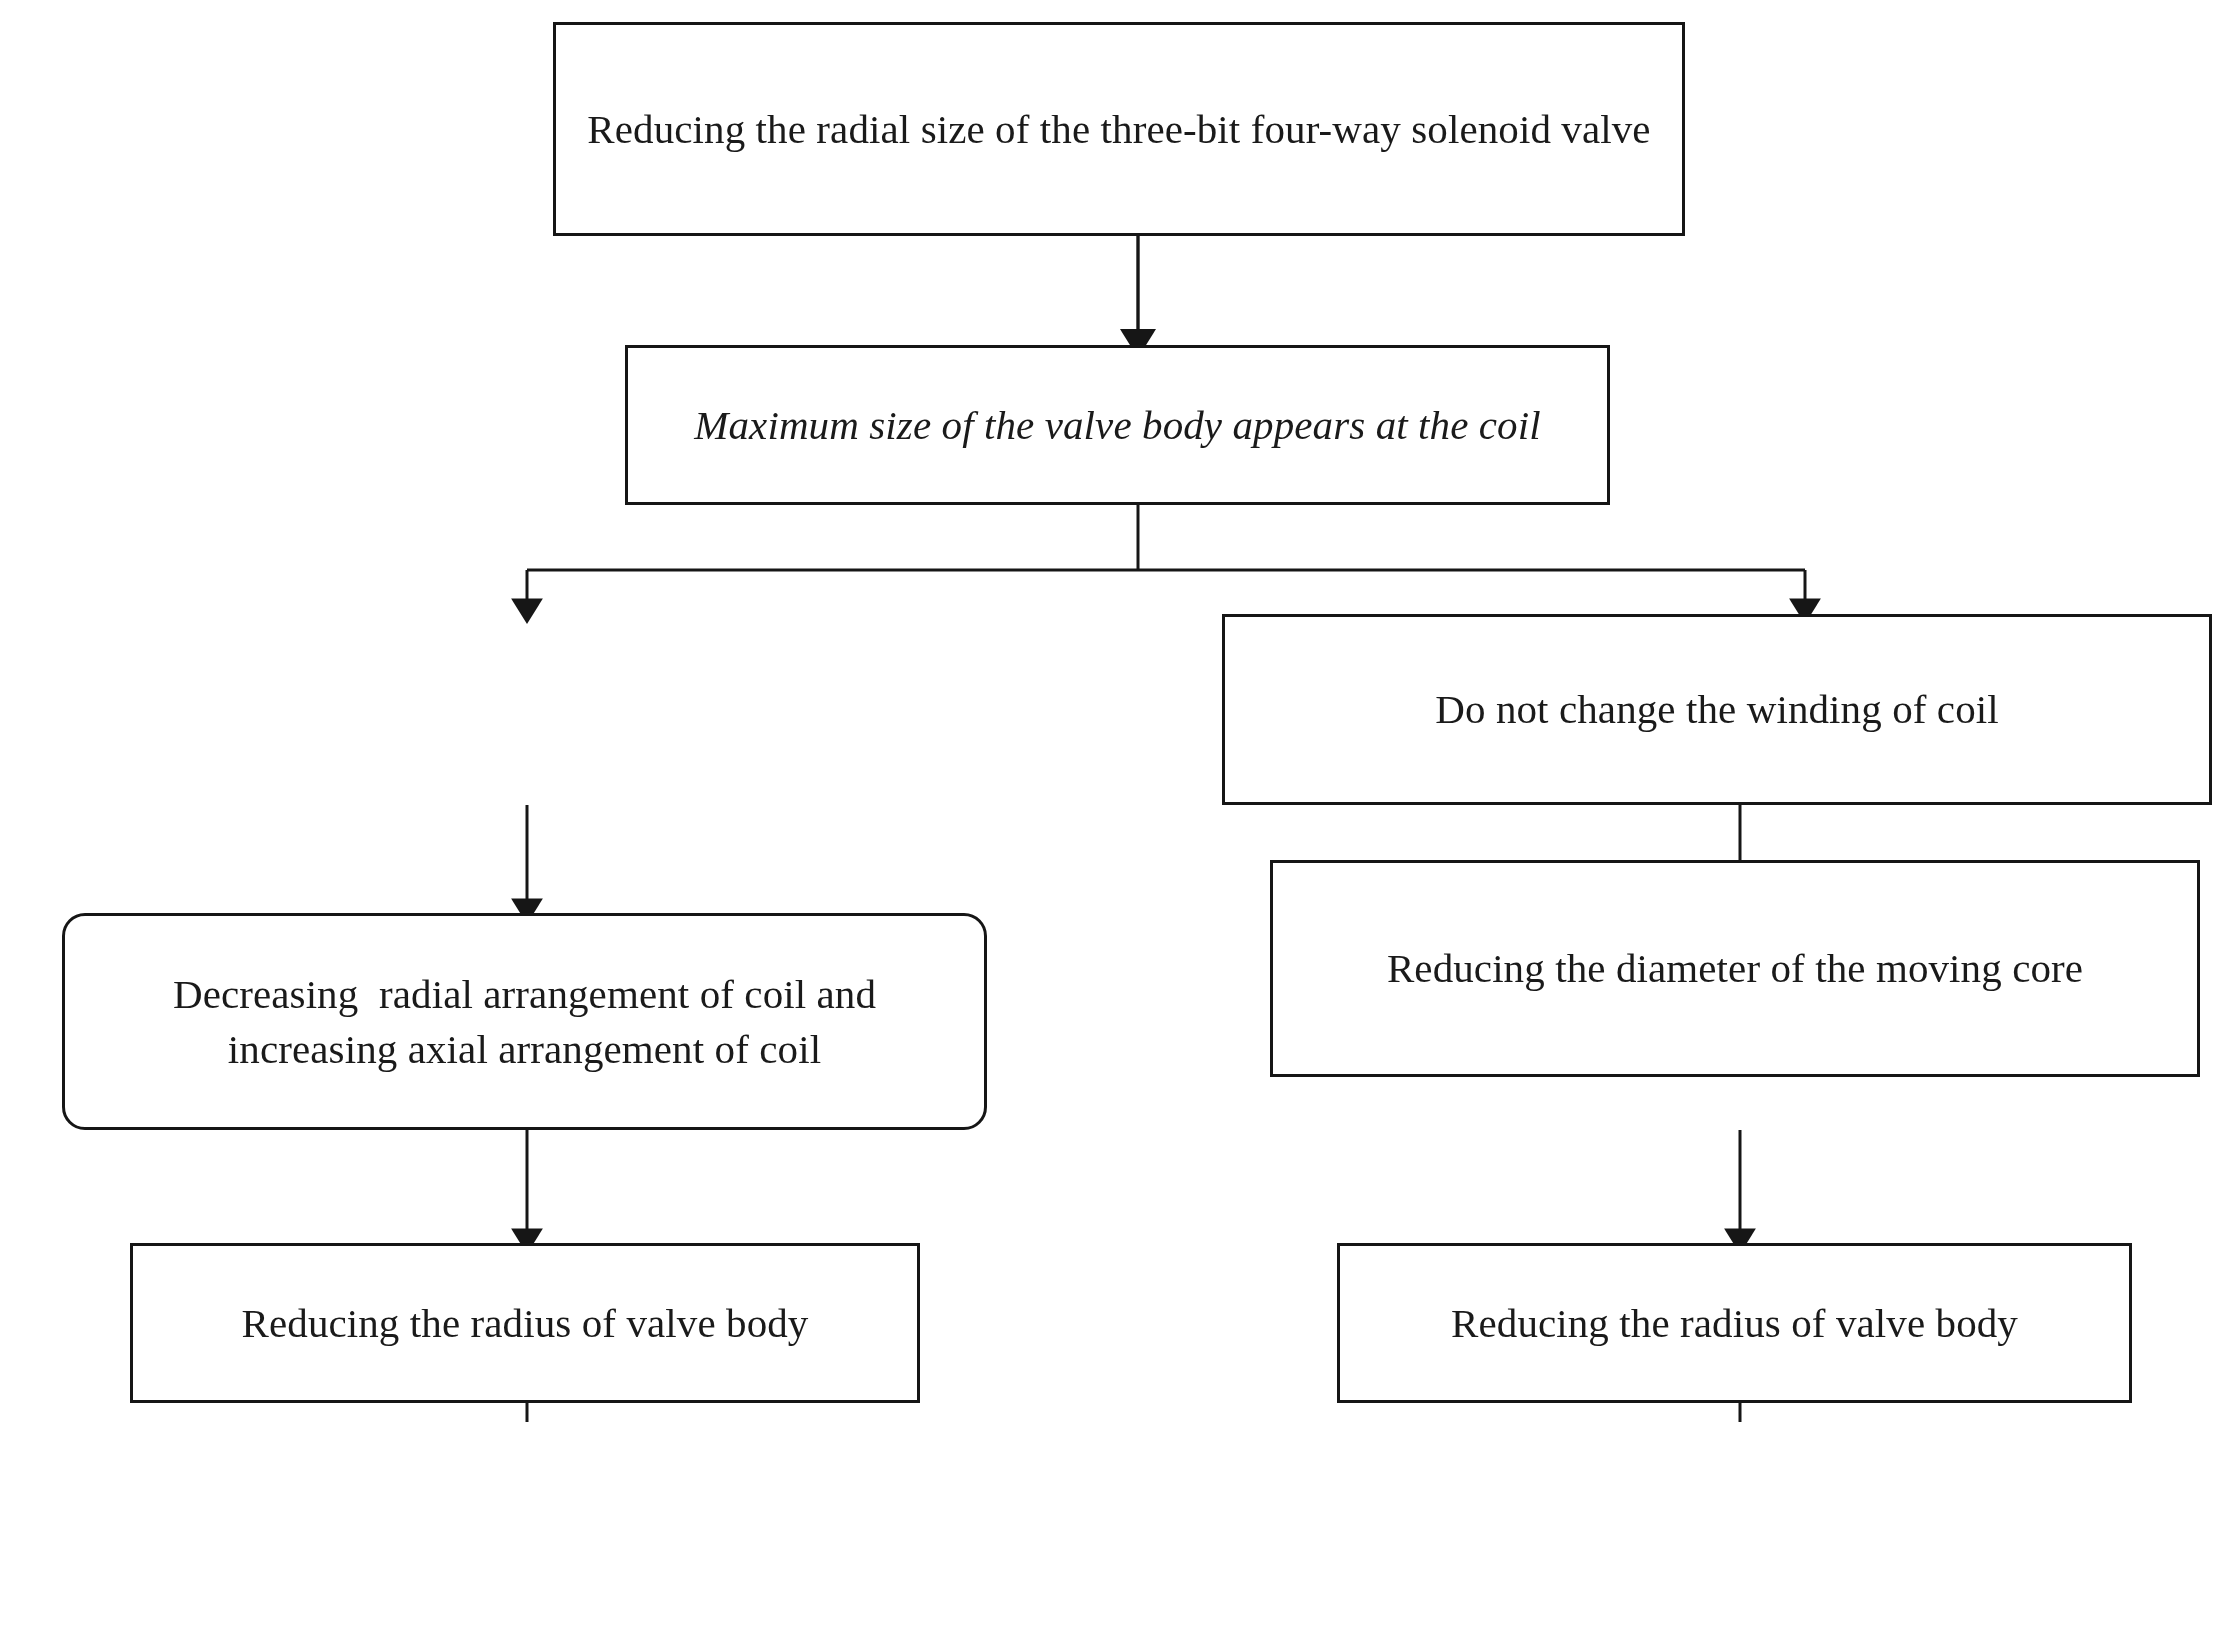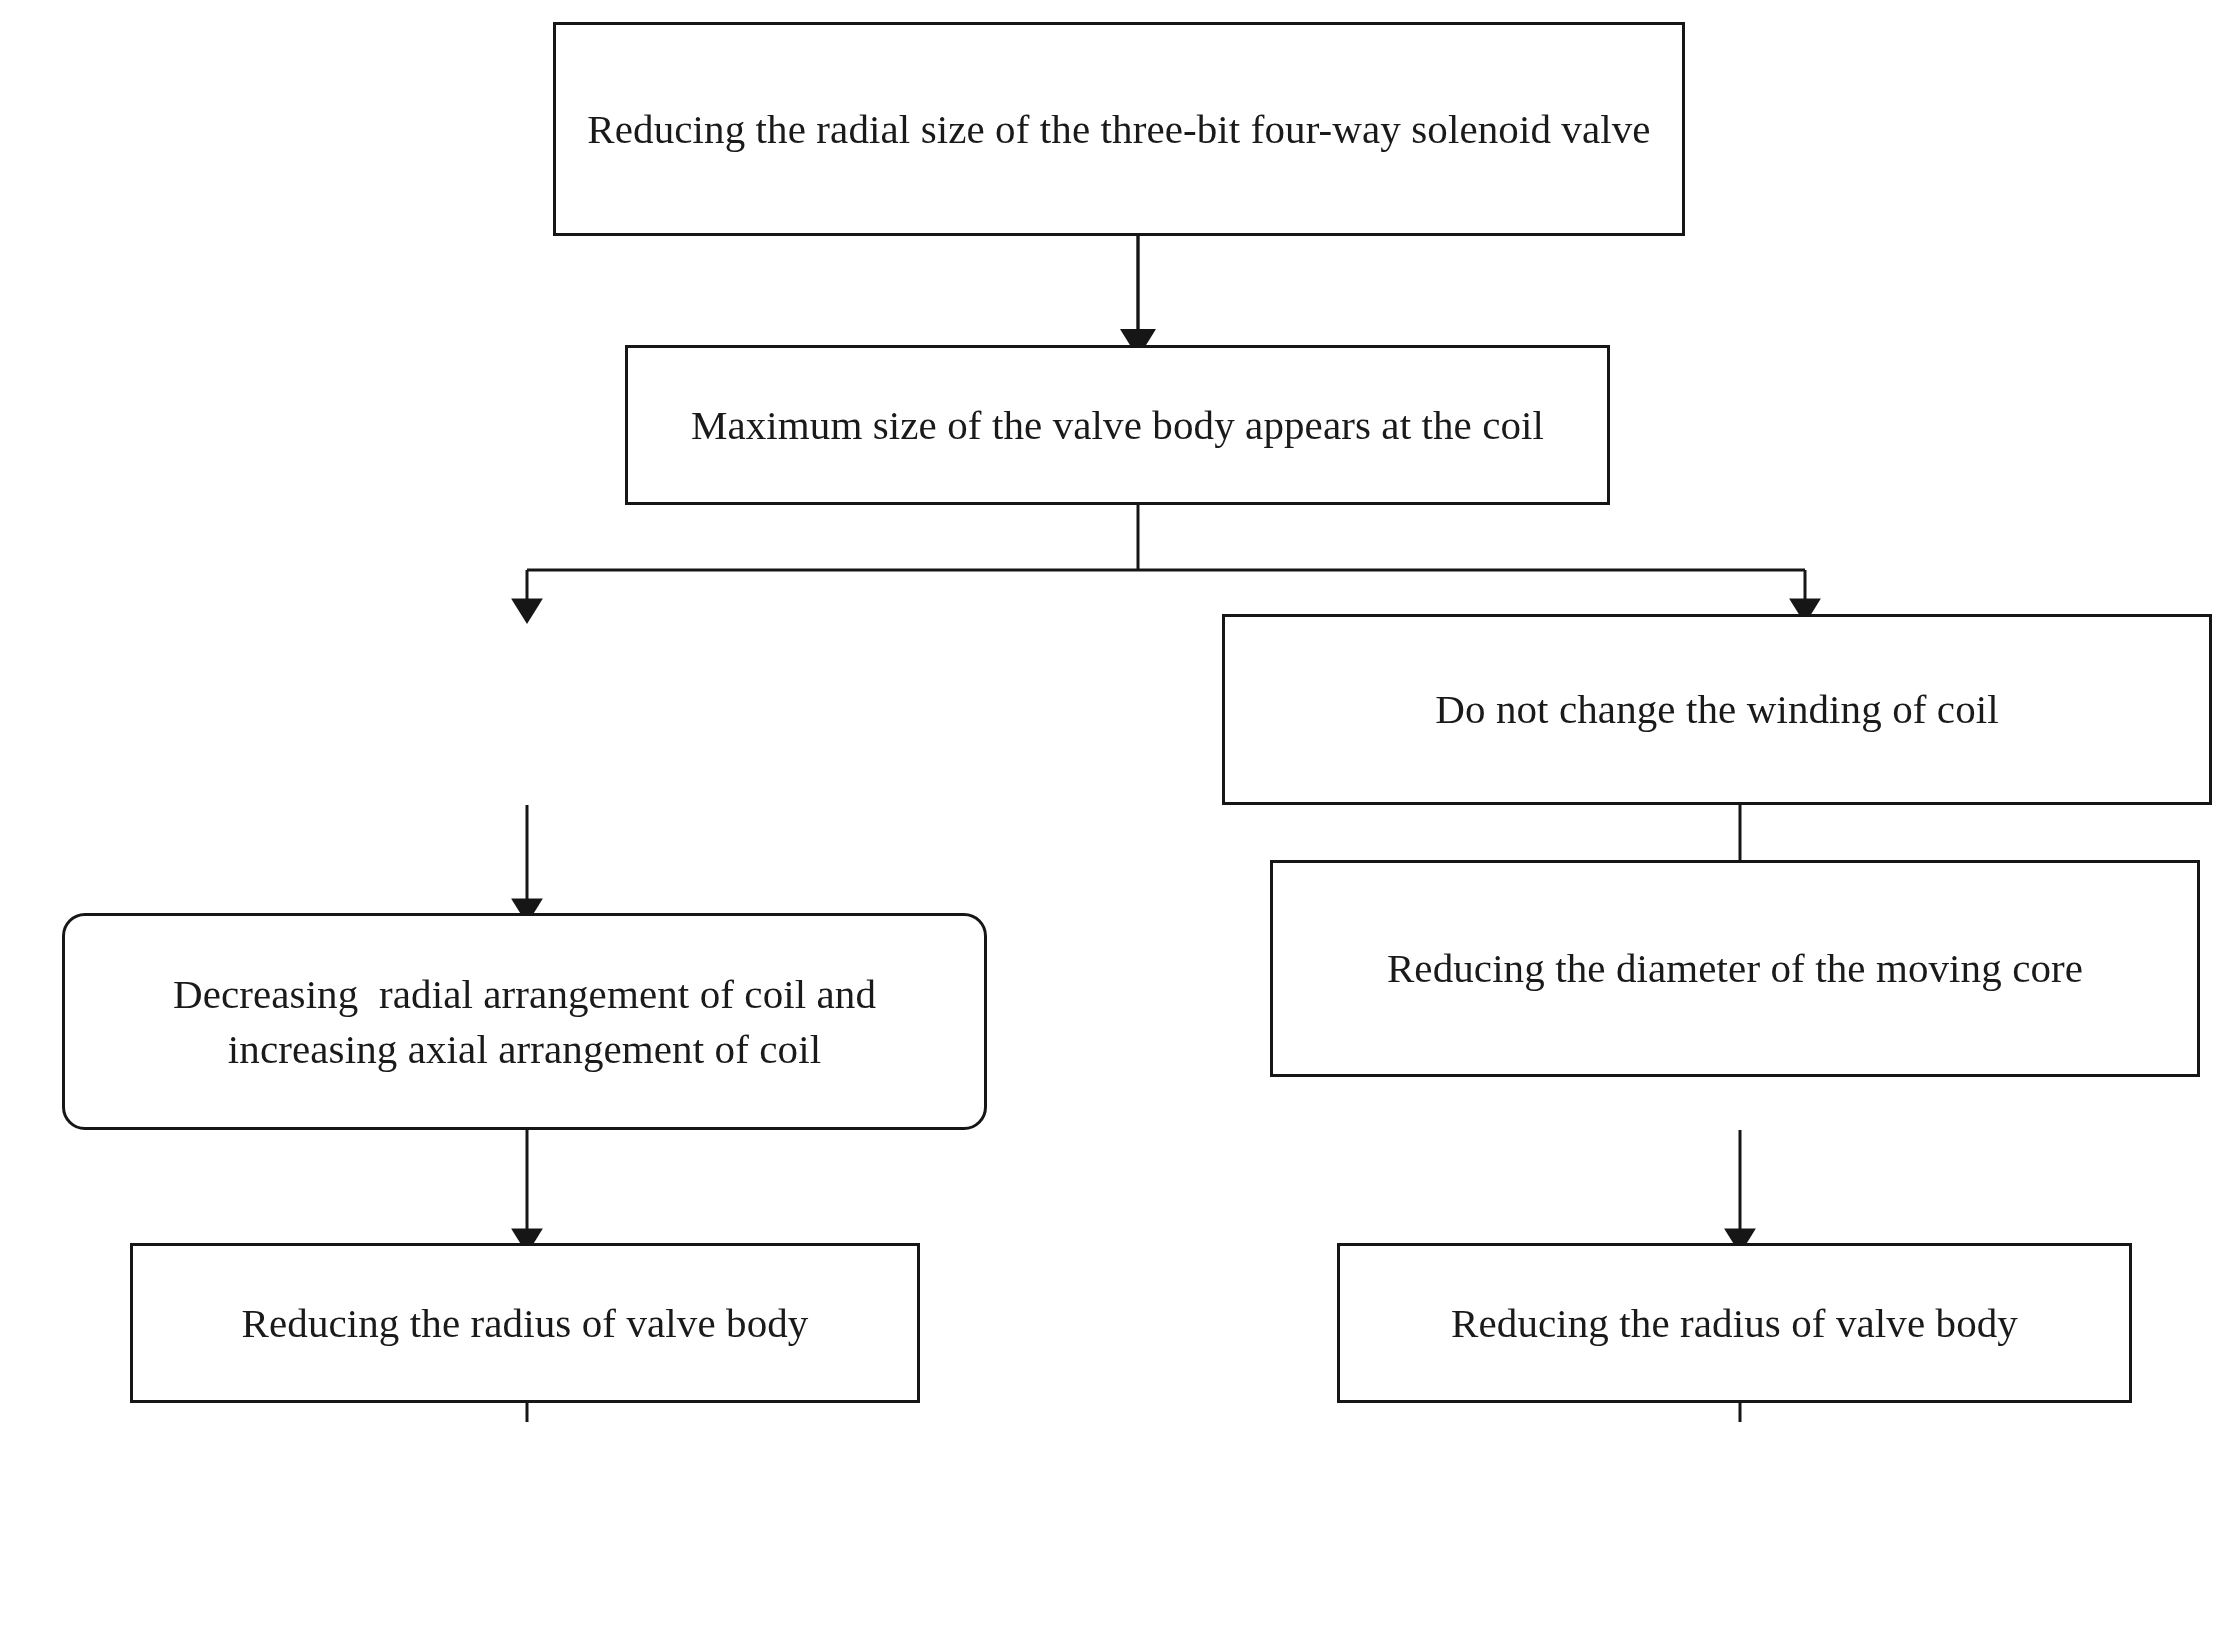--- a/index.html
+++ b/index.html
@@ -87,21 +87,21 @@
       <path d="M1740,1403 L1740,1470" stroke="#161616" stroke-width="3" fill="none"></path>
       <path d="M527,1470 L1740,1470" stroke="#161616" stroke-width="3" fill="none"></path>
       <path d="M1130,1470 L1130,1510" stroke="#161616" stroke-width="3.4" fill="none" marker-end="url(#arrowhead)"></path>
     </g>
   </svg>
 
   <div class="node-box" style="left:553px; top:22px; width:1132px; height:214px;">
     <span class="node-label">Reducing the radial size of the three-bit four-way solenoid valve</span>
   </div>
 
-  <div class="node-box" style="left:625px; top:345px; width:985px; height:160px;">
+  <div class="node-box" style="left:625px; top:345px; width:985px; height:160px;font-style:italic;">
     <span class="node-label">Maximum size of the valve body appears at the coil</span>
   </div>
 
 
   <div class="node-box" style="left:1222px; top:614px; width:990px; height:191px;">
     <span class="node-label">Do not change the winding of coil</span>
   </div>
 
   <div class="node-box" style="left:62px; top:913px; width:925px; height:217px;border-radius:23px;">
     <span class="node-label">Decreasing  radial arrangement of coil and increasing axial arrangement of coil</span>

